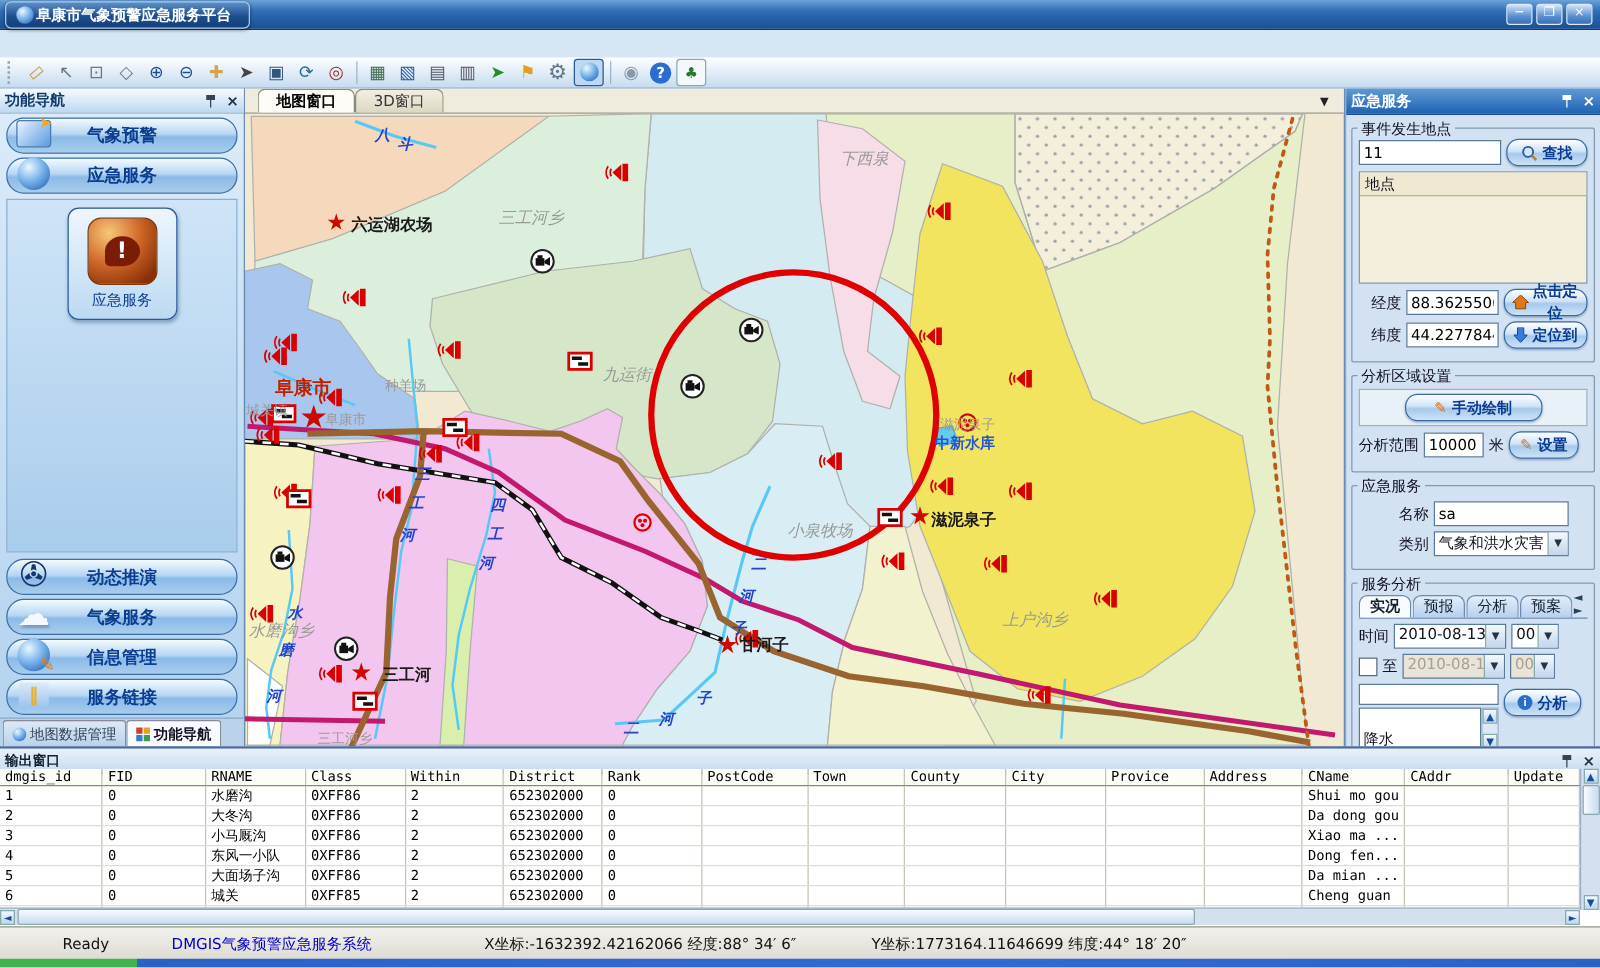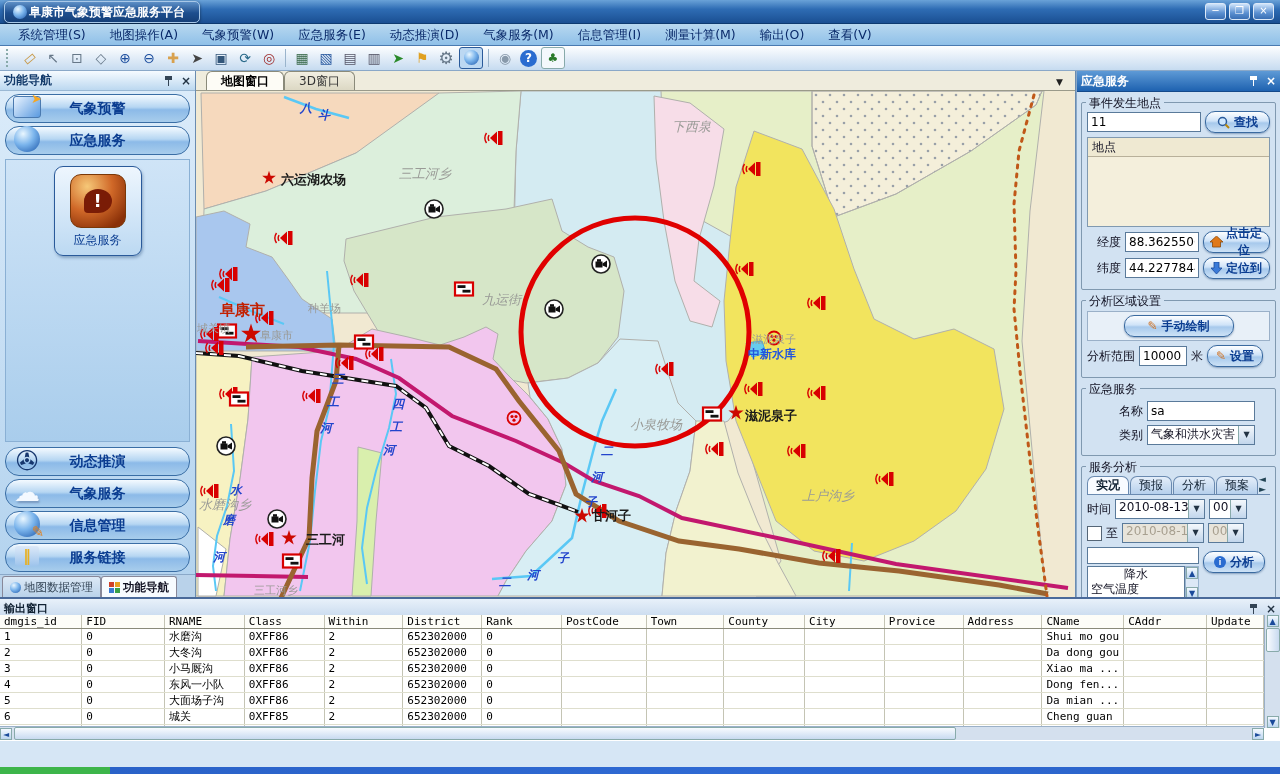--- a/index.html
+++ b/index.html
@@ -130,32 +130,20 @@
       <span class="sphere sph14"></span>
       <span>阜康市气象预警应急服务平台</span>
     </div>
     <div id="winbtns">
       <div class="wbtn">─</div>
       <div class="wbtn">❐</div>
       <div class="wbtn">×</div>
     </div>
   </div>
 
-  <div id="menubar">
-      <span class="mitem">系统管理(S)</span>
-      <span class="mitem">地图操作(A)</span>
-      <span class="mitem">气象预警(W)</span>
-      <span class="mitem">应急服务(E)</span>
-      <span class="mitem">动态推演(D)</span>
-      <span class="mitem">气象服务(M)</span>
-      <span class="mitem">信息管理(I)</span>
-      <span class="mitem">测量计算(M)</span>
-      <span class="mitem">输出(O)</span>
-      <span class="mitem">查看(V)</span>
-    </div>
 
   <div id="toolbar">
       <div id="tbgrip"></div>
       <span class="tbico rot" style="color: rgb(200, 154, 74);">▭</span>
       <span class="tbico" style="color: rgb(102, 119, 136);">↖</span>
       <span class="tbico" style="color: rgb(102, 119, 136);">⊡</span>
       <span class="tbico" style="color: rgb(102, 119, 136);">◇</span>
       <span class="tbico" style="color: rgb(29, 78, 158);">⊕</span>
       <span class="tbico" style="color: rgb(29, 78, 158);">⊖</span>
       <span class="tbico" style="color: rgb(216, 161, 78);">✚</span>
@@ -524,21 +512,21 @@
           <div class="combo dis" style="width:34px">
             <span class="val">00</span>
               <span class="drop">▼</span>
           </div>
         </div>
         <div class="row" style="align-items:flex-start;">
           <div style="flex:none;width:112px;">
             <div class="tin" style="width:104px;height:15px"></div>
             <div style="display:flex;margin-top:2px;">
               <div style="flex:1;background:#fff;border:1px solid #5a7a9a;height:32px;overflow:hidden;" id="factorlist">
-                  <div style="font-size: 12px; padding: 0px 3px; line-height: 15px; text-align: center;">降水</div>
+                  <div style="font-size: 12px; padding: 17px 3px; line-height: 15px;">降水</div>
                   <div style="font-size: 12px; padding: 0px 3px; line-height: 15px;">空气温度</div>
                 </div>
               <div class="scroll-y" style="height:34px">
                 <span class="sarr">▲</span>
                 <span class="sarr" style="margin-top:8px">▼</span>
               </div>
             </div>
           </div>
           <button class="glass" style="width:62px;height:22px;margin-top:4px">
             <span style="display:inline-block;width:12px;height:12px;border-radius:50%;background:#2a6cd0;color:#fff;font-size:9px;line-height:12px;font-weight:bold;">i</span>
@@ -732,15 +720,21 @@
       <span class="sarr" style="margin-top:auto">▼</span>
     </div>
     <div id="hscroll">
       <span class="sarr">◄</span>
       <div id="hthumb"></div>
       <span class="sp" style="flex:1"></span>
       <span class="sarr">►</span>
     </div>
   </div>
 
+  <div id="statusbar">
+    <span class="st" style="margin-left:40px">Ready</span>
+    <span class="st" id="st-sys">DMGIS气象预警应急服务系统</span>
+    <span class="st" id="st-x">X坐标:-1632392.42162066 经度:88° 34′ 6″</span>
+    <span class="st" id="st-y">Y坐标:1773164.11646699 纬度:44° 18′ 20″</span>
+  </div>
 
   <div id="taskbar"></div>
 </div>
 
 </body></html>

